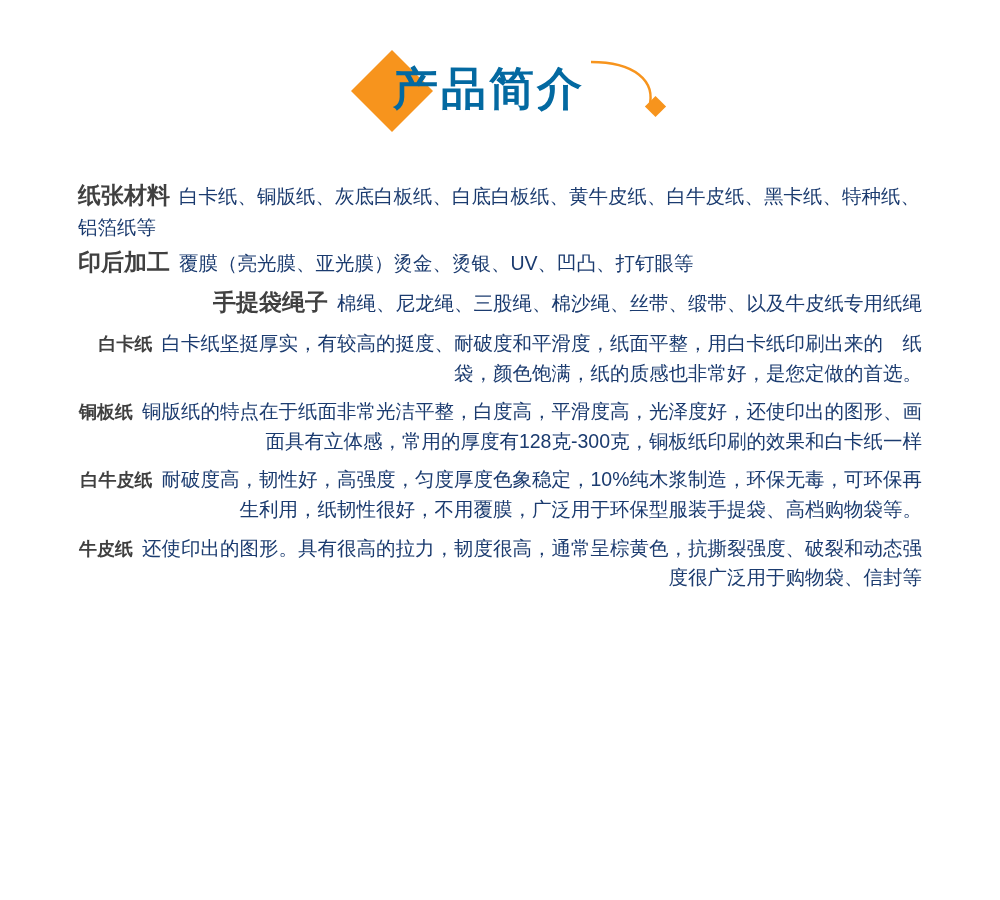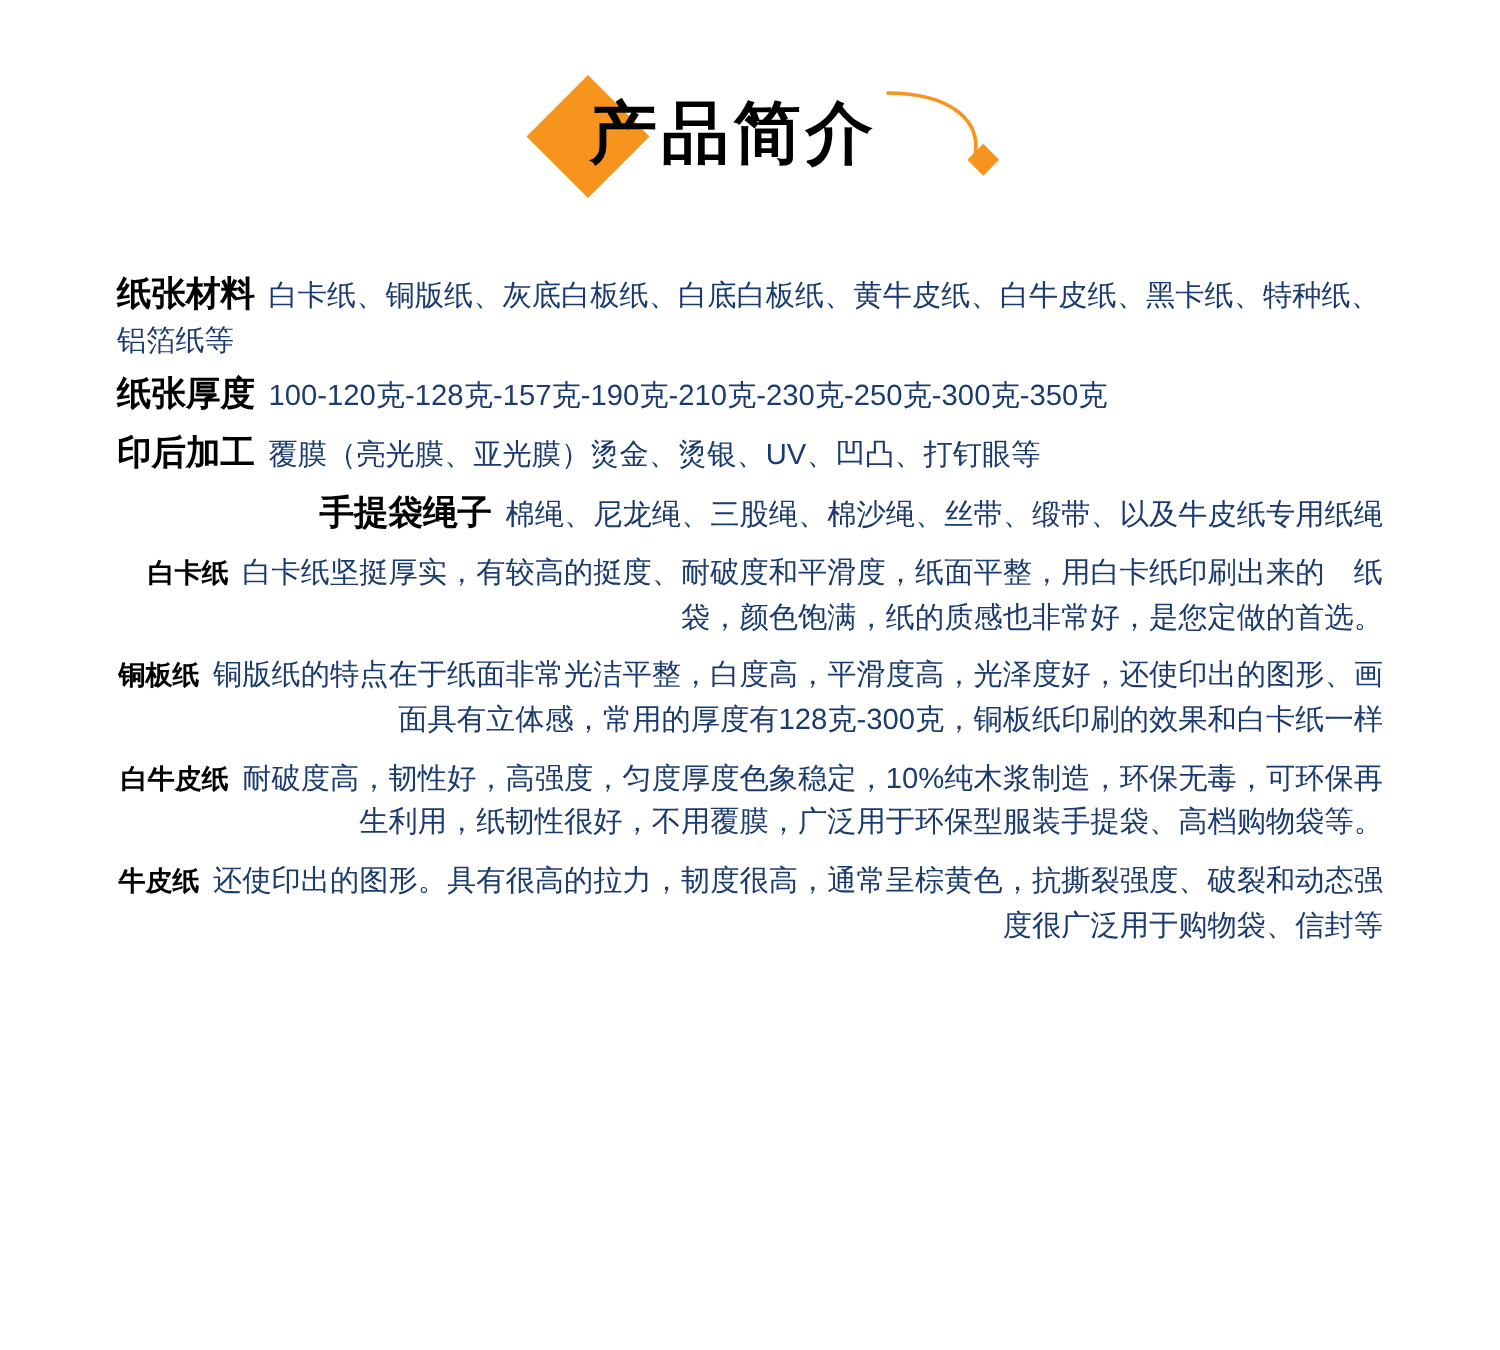--- a/index.html
+++ b/index.html
@@ -37,21 +37,21 @@
     position: relative;
     left: 28px;
     top: 2px;
   }
   .title-text {
     position: relative;
     z-index: 3;
     font-size: 45px;
     font-weight: bold;
     letter-spacing: 3px;
-    color: #000000;
+    color: #0369a1;
     font-family: "Liberation Sans", "DejaVu Sans", sans-serif;
   }
   .title-tail {
     position: relative;
     width: 78px;
     height: 62px;
     margin-left: 2px;
   }
   .title-tail svg {
     position: absolute;
@@ -73,21 +73,21 @@
     padding: 18px 78px 0 78px;
   }
   .para {
     margin: 0 0 6px 0;
     font-size: 19.5px;
     line-height: 1.52;
     color: #1b3b6f;
     text-align: left;
   }
   .label {
-    color: #000000;
+    color: #404040;
     font-weight: bold;
     font-size: 23px;
     margin-right: 9px;
     white-space: nowrap;
   }
   .label-sm {
     font-size: 18px;
   }
   .body-txt {
     font-size: 19.5px;
@@ -111,23 +111,20 @@
     </div>
   </div>
 </div>
 
 <div class="content">
 
   <p class="para gap-sm">
     <span class="label">纸张材料</span><span class="body-txt">白卡纸、铜版纸、灰底白板纸、白底白板纸、黄牛皮纸、白牛皮纸、黑卡纸、特种纸、铝箔纸等</span>
   </p>
 
-  <p class="para tight">
-    <span class="label">纸张厚度</span><span class="body-txt">100-120克-128克-157克-190克-210克-230克-250克-300克-350克</span>
-  </p>
 
   <p class="para tight">
     <span class="label">印后加工</span><span class="body-txt">覆膜（亮光膜、亚光膜）烫金、烫银、UV、凹凸、打钉眼等</span>
   </p>
 
   <p class="para gap-md">
     <span class="label">手提袋绳子</span><span class="body-txt">棉绳、尼龙绳、三股绳、棉沙绳、丝带、缎带、以及牛皮纸专用纸绳</span>
   </p>
 
   <p class="para gap-md">

